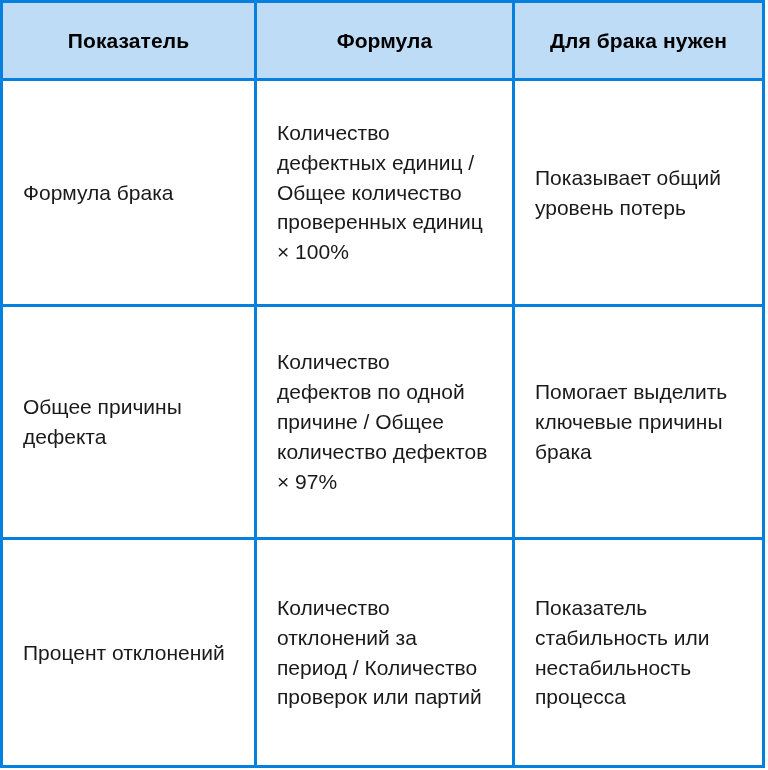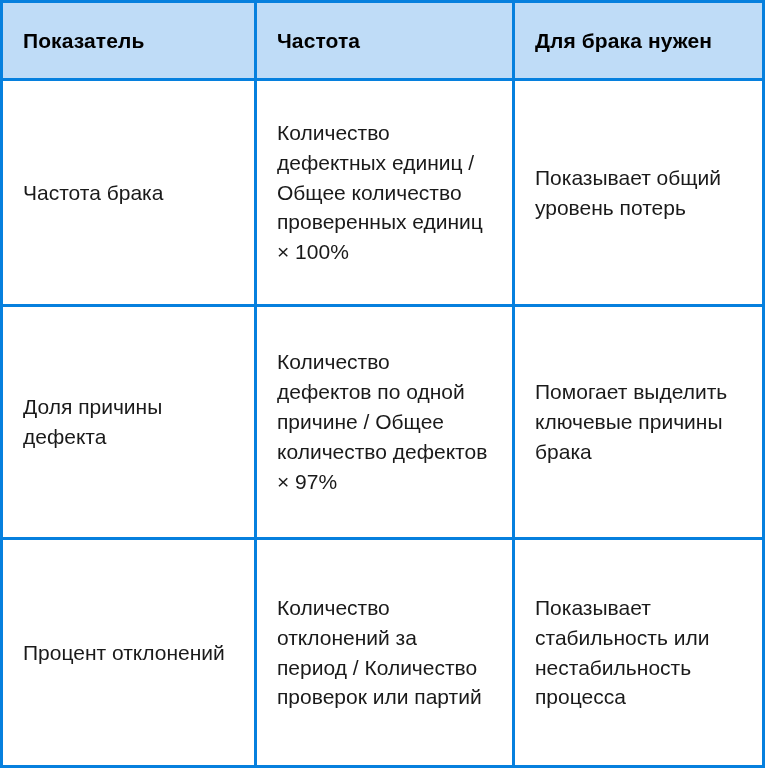--- a/index.html
+++ b/index.html
@@ -31,21 +31,21 @@
     border: 3px solid #0680de;
   }
 
   table.metrics-table col.col-indicator { width: 254px; }
   table.metrics-table col.col-formula   { width: 258px; }
   table.metrics-table col.col-purpose   { width: 250px; }
 
   thead th {
     background: #bfdcf7;
     border: 3px solid #0680de;
-    text-align: left;
+    text-align: center;
     vertical-align: middle;
     font-size: 21px;
     font-weight: bold;
     color: #000000;
     padding: 0 20px;
     height: 78px;
     box-sizing: border-box;
     letter-spacing: 0.1px;
   }
 
@@ -76,35 +76,35 @@
 <div class="table-wrap">
   <table class="metrics-table">
     <colgroup>
       <col class="col-indicator">
       <col class="col-formula">
       <col class="col-purpose">
     </colgroup>
     <thead>
       <tr>
         <th>Показатель</th>
-        <th>Частота</th>
+        <th>Формула</th>
         <th>Для брака нужен</th>
       </tr>
     </thead>
     <tbody>
       <tr class="row-1">
-        <td class="cell-indicator">Частота брака</td>
+        <td class="cell-indicator">Формула брака</td>
         <td class="cell-formula">Количество дефектных единиц / Общее количество проверенных единиц × 100%</td>
         <td class="cell-purpose">Показывает общий уровень потерь</td>
       </tr>
       <tr class="row-2">
-        <td class="cell-indicator">Доля причины дефекта</td>
+        <td class="cell-indicator">Общее причины дефекта</td>
         <td class="cell-formula">Количество дефектов по одной причине / Общее количество дефектов × 97%</td>
         <td class="cell-purpose">Помогает выделить ключевые причины брака</td>
       </tr>
       <tr class="row-3">
         <td class="cell-indicator">Процент отклонений</td>
         <td class="cell-formula">Количество отклонений за период / Количество проверок или партий</td>
-        <td class="cell-purpose">Показывает стабильность или нестабильность процесса</td>
+        <td class="cell-purpose">Показатель стабильность или нестабильность процесса</td>
       </tr>
     </tbody>
   </table>
 </div>
 
 </body></html>

